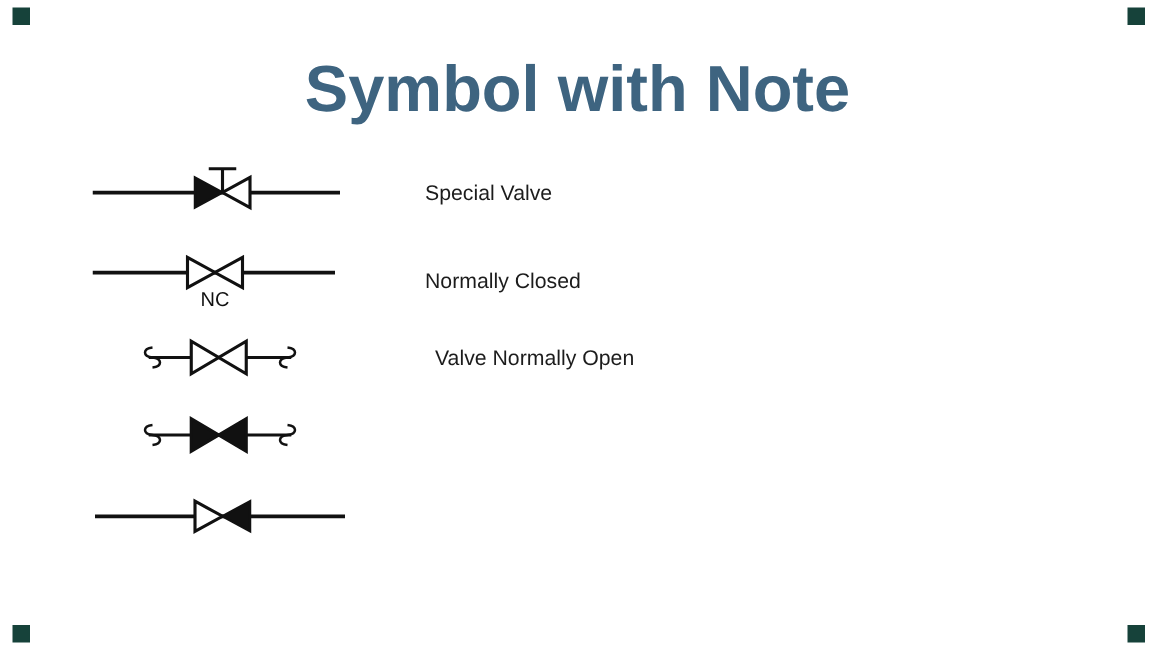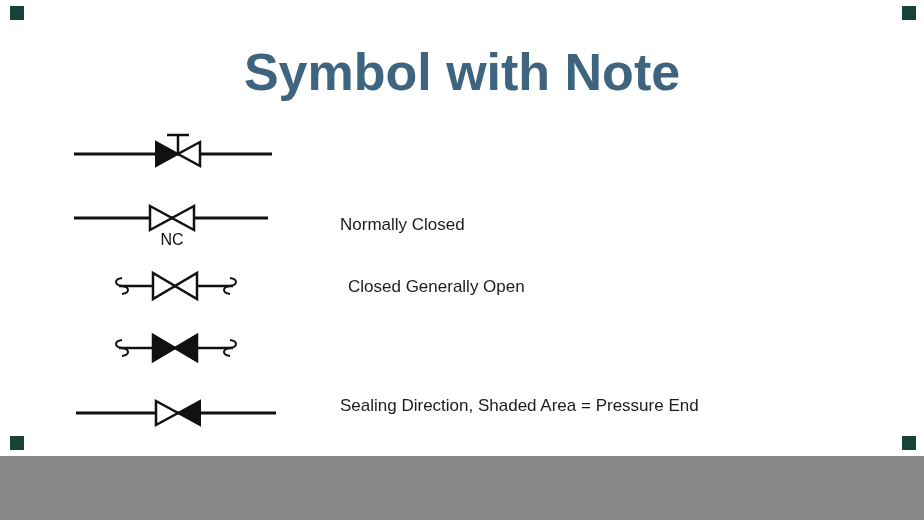--- a/index.html
+++ b/index.html
@@ -1,18 +1,18 @@
 <!DOCTYPE html>
 <html><head>
 <meta charset="utf-8">
 <style>
   html,body{margin:0;padding:0;background:#888;}
   .slide{
     position:relative;
-    width:924px;height:456px;
+    width:924px;height:520px;
     background:#ffffff;
     overflow:hidden;
     font-family:"Liberation Sans", sans-serif;
   }
   .corner{
     position:absolute;width:14px;height:14px;
   }
   .corner.tl{left:10px;top:6px;}
   .corner.tr{right:8px;top:6px;}
   .corner.bl{left:10px;bottom:6px;}
@@ -49,46 +49,46 @@
 
   <div class="title" style="color: rgb(62, 100, 128);">Symbol with Note</div>
 
   <svg class="symbol-svg" style="left:74px;top:129px" width="198" height="44" viewBox="0 0 198 44">
     <line x1="0" y1="25" x2="198" y2="25" stroke="#111" stroke-width="3"></line>
     <line x1="104" y1="25" x2="104" y2="6" stroke="#111" stroke-width="2.5"></line>
     <line x1="93" y1="6" x2="115" y2="6" stroke="#111" stroke-width="2.5"></line>
     <polygon points="82,13 82,37 104,25" fill="#111" stroke="#111" stroke-width="2"></polygon>
     <polygon points="126,13 126,37 104,25" fill="#fff" stroke="#111" stroke-width="2.5"></polygon>
   </svg>
+  <div class="row-label lbl-0">Special Valve</div>
 
   <svg class="symbol-svg" style="left:74px;top:200px" width="194" height="50" viewBox="0 0 194 50">
     <line x1="0" y1="18" x2="194" y2="18" stroke="#111" stroke-width="3"></line>
     <polygon points="76,6 76,30 98,18" fill="#fff" stroke="#111" stroke-width="2.5"></polygon>
     <polygon points="120,6 120,30 98,18" fill="#fff" stroke="#111" stroke-width="2.5"></polygon>
     <text x="98" y="45" text-anchor="middle" font-size="16" fill="#111">NC</text>
   </svg>
   <div class="row-label lbl-1">Normally Closed</div>
 
   <svg class="symbol-svg" style="left:112px;top:268px" width="128" height="36" viewBox="0 0 128 36">
     <line x1="7" y1="18" x2="121" y2="18" stroke="#111" stroke-width="2.5"></line>
     <path d="M10,10 C2,11 2,17 10,18 C18,19 18,25 10,26" fill="none" stroke="#111" stroke-width="2"></path>
     <path d="M118,10 C126,11 126,17 118,18 C110,19 110,25 118,26" fill="none" stroke="#111" stroke-width="2"></path>
     <polygon points="41,5 41,31 63,18" fill="#fff" stroke="#111" stroke-width="2.5"></polygon>
     <polygon points="85,5 85,31 63,18" fill="#fff" stroke="#111" stroke-width="2.5"></polygon>
   </svg>
-  <div class="row-label lbl-2">Closed Generally Open</div>
+  <div class="row-label lbl-2">Valve Normally Open</div>
 
   <svg class="symbol-svg" style="left:112px;top:330px" width="128" height="36" viewBox="0 0 128 36">
     <line x1="7" y1="18" x2="121" y2="18" stroke="#111" stroke-width="2.5"></line>
     <path d="M10,10 C2,11 2,17 10,18 C18,19 18,25 10,26" fill="none" stroke="#111" stroke-width="2"></path>
     <path d="M118,10 C126,11 126,17 118,18 C110,19 110,25 118,26" fill="none" stroke="#111" stroke-width="2"></path>
     <polygon points="41,5 41,31 63,18" fill="#111" stroke="#111" stroke-width="2.5"></polygon>
     <polygon points="85,5 85,31 63,18" fill="#111" stroke="#111" stroke-width="2.5"></polygon>
   </svg>
 
   <svg class="symbol-svg" style="left:76px;top:395px" width="200" height="36" viewBox="0 0 200 36">
     <line x1="0" y1="18" x2="200" y2="18" stroke="#111" stroke-width="3"></line>
     <polygon points="80,6 80,30 102,18" fill="#fff" stroke="#111" stroke-width="2.5"></polygon>
     <polygon points="124,6 124,30 102,18" fill="#111" stroke="#111" stroke-width="2"></polygon>
   </svg>
-  <div class="row-label lbl-4">Sealing Direction, Shaded Area = Pressure End</div>
 
 </div>
 
 </body></html>

